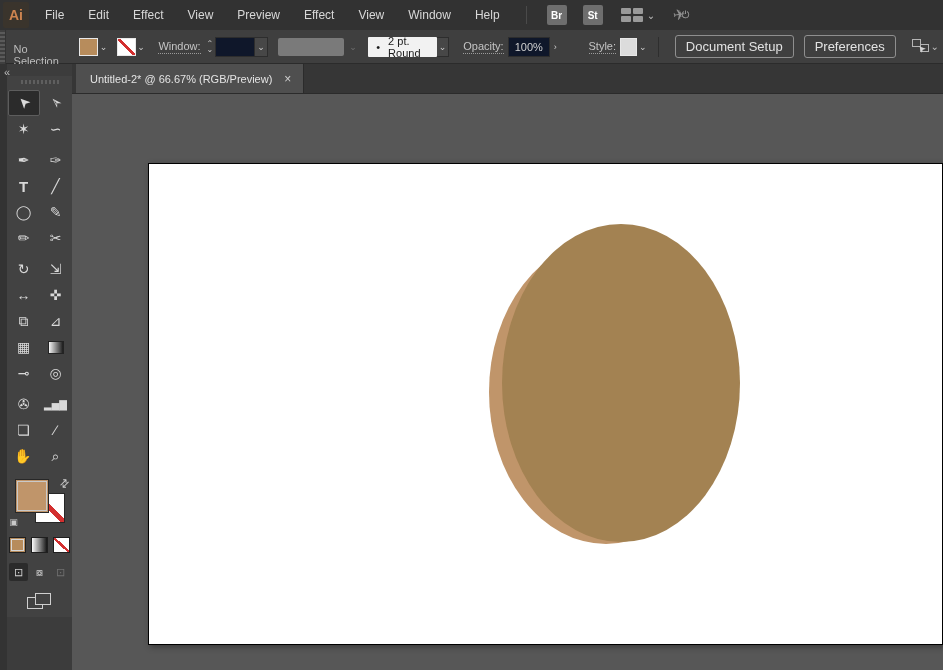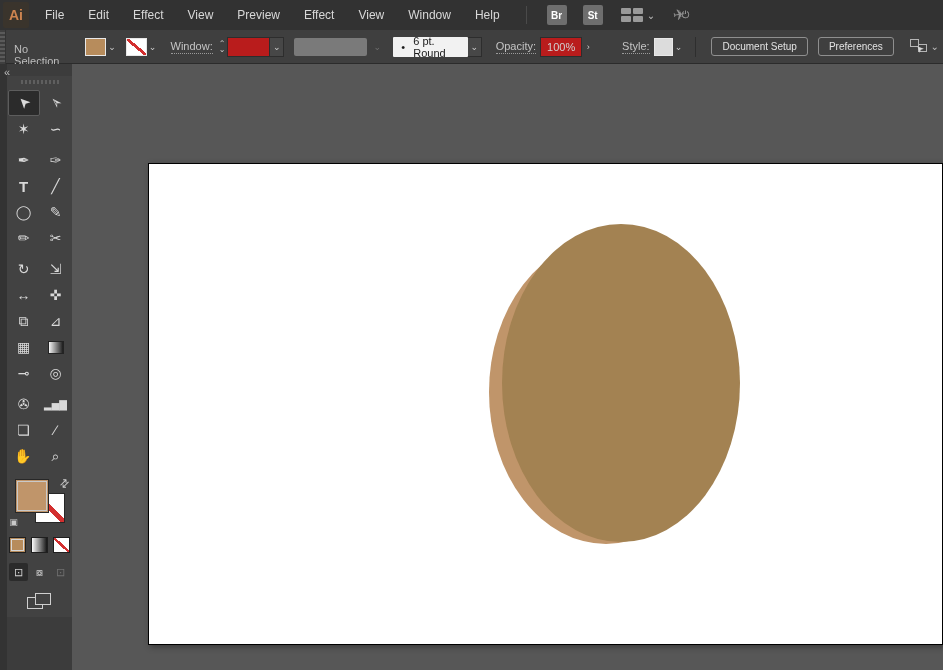--- a/index.html
+++ b/index.html
@@ -19,25 +19,25 @@
   .gpu-pwr{font-size:10px;color:#a8a8a8;margin-left:-4px;}
 
   
   .controlbar{position:absolute;left:0;top:30px;width:943px;height:34px;background:#3f3f3f;border-bottom:1px solid #2b2b2b;display:flex;align-items:center;font-size:11px;color:#c4c4c4;}
   .grip-v{width:7px;height:34px;background:repeating-linear-gradient(#3f3f3f 0 2px,#5a5a5a 2px 4px);border-right:1px solid #333;}
   .cb-label{margin:0 4px;border-bottom:1px dotted #9a9a9a;padding-bottom:1px;}
   .swatch{width:24px;height:18px;border:1px solid #e8e8e8;position:relative;background:#fff;}
   .none-slash{position:absolute;inset:0;background:linear-gradient(to top right,transparent 44%,#d32f2f 44%,#d32f2f 56%,transparent 56%);}
   .dd-chev{width:14px;height:18px;display:flex;align-items:center;justify-content:center;color:#cfcfcf;font-size:9px;}
   .stepper{display:flex;flex-direction:column;line-height:6px;font-size:8px;color:#cfcfcf;margin:0 2px;}
-  .field{background:#b91c1c;border:1px solid #2d2d2d;height:20px;display:flex;align-items:center;padding:0 6px;color:#d0d0d0;}
+  .field{background:#0f172a;border:1px solid #2d2d2d;height:20px;display:flex;align-items:center;padding:0 6px;color:#d0d0d0;}
   .profile{width:86px;height:18px;background:#7a7a7a;border-radius:2px;margin:0 4px 0 10px;}
   .brush-box{background:#f2f2f2;color:#1a1a1a;height:20px;display:flex;align-items:center;gap:8px;padding:0 8px;margin-left:10px;border-radius:1px;}
   .chev-btn{width:16px;height:20px;background:#474747;display:flex;align-items:center;justify-content:center;font-size:9px;color:#cfcfcf;border:1px solid #2d2d2d;border-left:none;}
-  .push-btn{border:1px solid #8f8f8f;border-radius:3px;padding:3px 10px;color:#e2e2e2;margin-left:10px;background:transparent;font-size:10px;white-space:nowrap;}
+  .push-btn{border:1px solid #8f8f8f;border-radius:3px;padding:3px 10px;color:#e2e2e2;margin-left:10px;background:transparent;font-size:13px;white-space:nowrap;}
   .arrange{margin-left:14px;position:relative;width:22px;height:18px;}
   .arrange i{position:absolute;width:9px;height:8px;border:1px solid #b5b5b5;background:transparent;}
   .arrange i:nth-child(1){left:2px;top:1px;}
   .arrange i:nth-child(2){left:10px;top:6px;}
   .arrange .cur{position:absolute;left:8px;top:6px;border:none;width:auto;height:auto;font-size:9px;color:#d6d6d6;transform:rotate(-135deg);}
 
   
   .dock{position:absolute;left:0;top:64px;width:72px;height:606px;background:#3c3c3c;}
   .dock-edge{position:absolute;left:0;top:0;width:7px;height:606px;background:#333;}
   .collapse{position:absolute;left:4px;top:2px;font-size:11px;color:#bdbdbd;letter-spacing:-2px;}
@@ -123,21 +123,21 @@
     <span class="stepper">
       <span>⌃</span>
       <span>⌄</span>
     </span>
     <span class="field" style="width:48px;"></span>
     <span class="chev-btn">⌄</span>
     <span class="profile"></span>
     <span class="dd-chev" style="color:#6f6f6f;">⌄</span>
     <span class="brush-box">
       <span>•</span>
-      <span>6 pt. Round</span>
+      <span>2 pt. Round</span>
     </span>
     <span class="chev-btn">⌄</span>
     <span class="cb-label" style="margin-left:14px;">Opacity:</span>
     <span class="field" style="width:46px;">100%</span>
     <span class="dd-chev">›</span>
     <span class="cb-label" style="margin-left:28px;">Style:</span>
     <span class="swatch" style="width: 22px; background: rgb(220, 220, 220);"></span>
     <span class="dd-chev">⌄</span>
     <span style="width:1px;height:20px;background:#2e2e2e;margin:0 6px 0 10px;"></span>
     <button class="push-btn">Document Setup</button>
@@ -268,20 +268,26 @@
         <span class="mode dim">⊡</span>
       </div>
 
       <div class="screen-mode">
           <i></i>
           <i></i>
         </div>
     </div>
   </div>
 
+  <div class="tabbar">
+    <div class="tab">
+      <span>Untitled-2* @ 66.67% (RGB/Preview)</span>
+      <span class="tab-close">×</span>
+    </div>
+  </div>
 
   <div class="canvas">
     <div class="artboard">
       <svg width="795" height="482" viewBox="0 0 795 482">
         <ellipse fill="#C0956A" cx="457" cy="228" rx="117" ry="152"></ellipse>
         <ellipse fill="#A38252" cx="472" cy="219" rx="119" ry="159"></ellipse>
       </svg>
     </div>
   </div>
 

